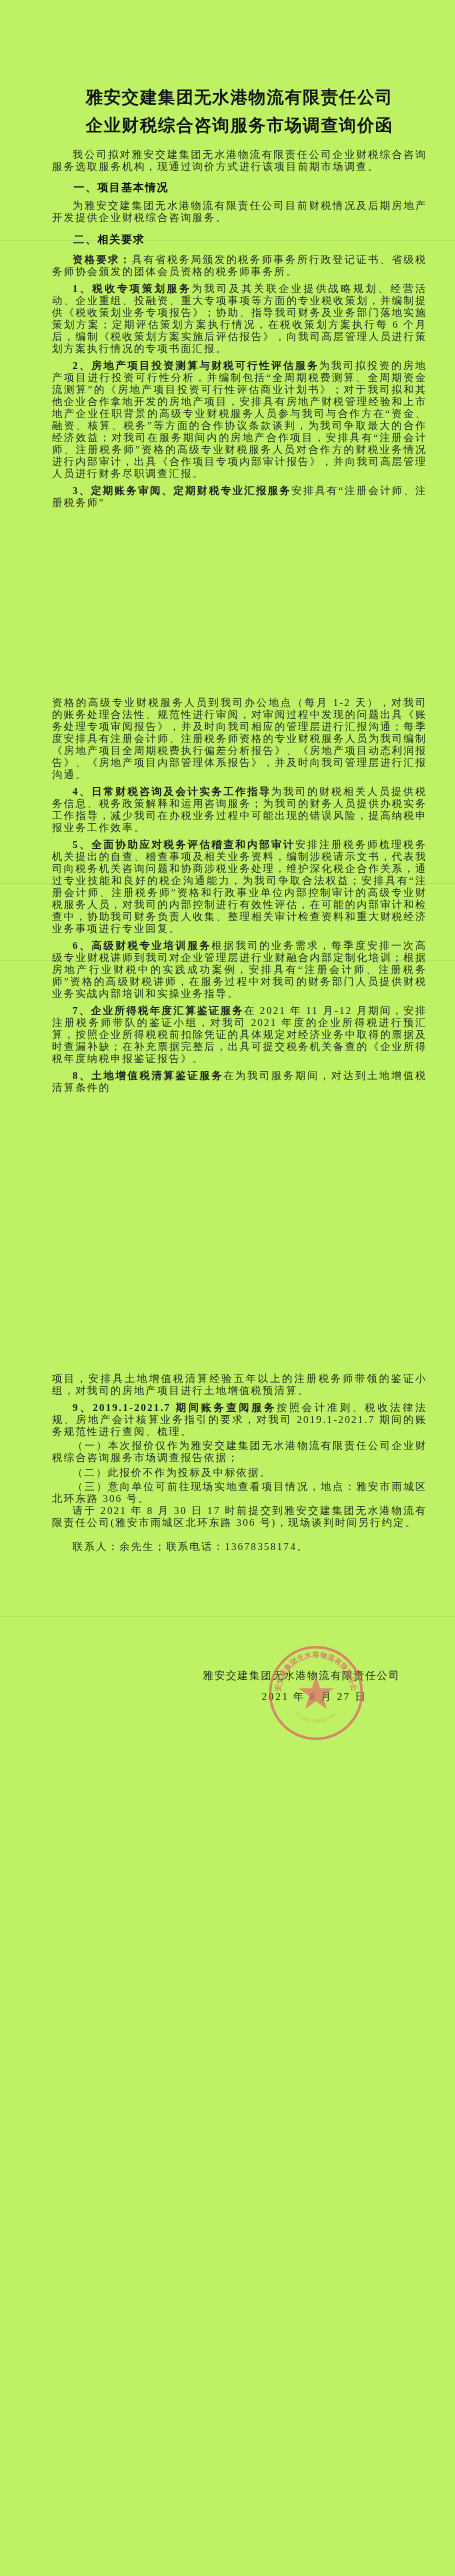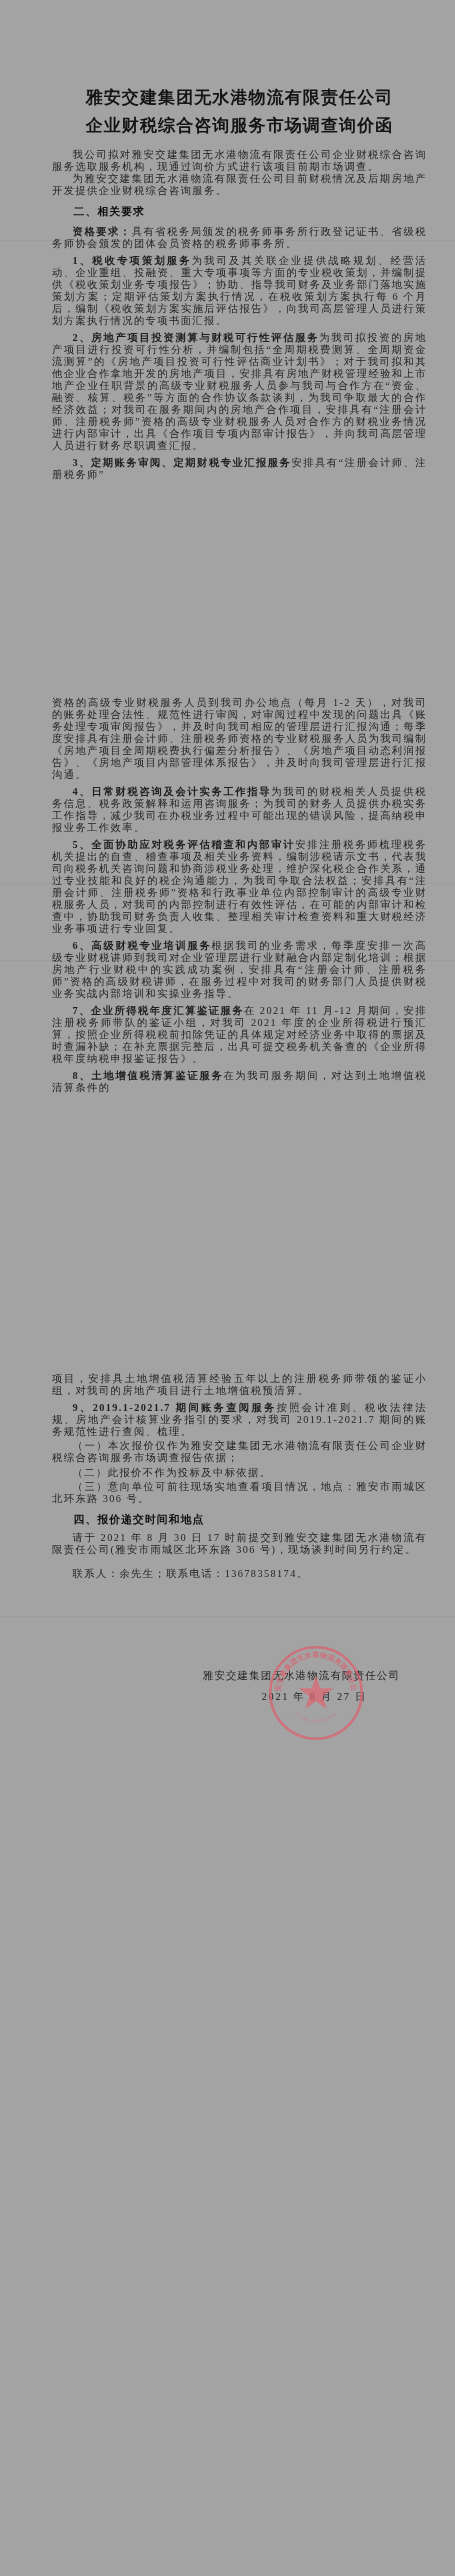--- a/index.html
+++ b/index.html
@@ -1,20 +1,20 @@
 <!DOCTYPE html>
 <html style="font-size:9px"><head>
 <meta charset="utf-8">
 <style>
   html,body{margin:0;padding:0;background:#ffffff;}
   .sheet{
     position:relative;
     width:456px;
     height:2576px;
-    background:#a3a3a3;
+    background:#bef264;
     font-family:"Liberation Serif","DejaVu Serif",serif;
     color:#1f1f1f;
     overflow:hidden;
   }
   .page{position:absolute;left:52px;width:375px;}
   .p1{top:84px;}
   .p2{top:697px;}
   .p3{top:1373px;height:399px;}
   .title{margin:0 0 9px 0;text-align:center;font-size:17px;font-weight:bold;
          letter-spacing:1.1px;line-height:28px;color:#141414;}
@@ -47,20 +47,21 @@
   <div class="scanline" style="top:883px;"></div>
   <div class="scanline" style="top:960px;"></div>
   <div class="scanline" style="top:1616px;"></div>
 
   <section class="page p1">
     <h1 class="title">
       <span class="tline">雅安交建集团无水港物流有限责任公司</span>
       <span class="tline">企业财税综合咨询服务市场调查询价函</span>
     </h1>
     <p class="body indent">我公司拟对雅安交建集团无水港物流有限责任公司企业财税综合咨询服务选取服务机构，现通过询价方式进行该项目前期市场调查。</p>
+    <h2 class="heading">一、项目基本情况</h2>
     <p class="body indent">为雅安交建集团无水港物流有限责任公司目前财税情况及后期房地产开发提供企业财税综合咨询服务。</p>
     <h2 class="heading">二、相关要求</h2>
     <p class="body indent item"><b class="lead">资格要求：</b><span>具有省税务局颁发的税务师事务所行政登记证书、省级税务师协会颁发的团体会员资格的税务师事务所。</span></p>
     <p class="body indent item"><b class="lead">1、税收专项策划服务</b><span>为我司及其关联企业提供战略规划、经营活动、企业重组、投融资、重大专项事项等方面的专业税收策划，并编制提供《税收策划业务专项报告》；协助、指导我司财务及业务部门落地实施策划方案；定期评估策划方案执行情况，在税收策划方案执行每 6 个月后，编制《税收策划方案实施后评估报告》，向我司高层管理人员进行策划方案执行情况的专项书面汇报。</span></p>
     <p class="body indent item"><b class="lead">2、房地产项目投资测算与财税可行性评估服务</b><span>为我司拟投资的房地产项目进行投资可行性分析，并编制包括“全周期税费测算、全周期资金流测算”的《房地产项目投资可行性评估商业计划书》；对于我司拟和其他企业合作拿地开发的房地产项目，安排具有房地产财税管理经验和上市地产企业任职背景的高级专业财税服务人员参与我司与合作方在“资金、融资、核算、税务”等方面的合作协议条款谈判，为我司争取最大的合作经济效益；对我司在服务期间内的房地产合作项目，安排具有“注册会计师、注册税务师”资格的高级专业财税服务人员对合作方的财税业务情况进行内部审计，出具《合作项目专项内部审计报告》，并向我司高层管理人员进行财务尽职调查汇报。</span></p>
     <p class="body indent item"><b class="lead">3、定期账务审阅、定期财税专业汇报服务</b><span>安排具有“注册会计师、注册税务师”</span></p>
   </section>
 
   <section class="page p2">
     <p class="body">资格的高级专业财税服务人员到我司办公地点（每月 1-2 天），对我司的账务处理合法性、规范性进行审阅，对审阅过程中发现的问题出具《账务处理专项审阅报告》，并及时向我司相应的管理层进行汇报沟通；每季度安排具有注册会计师、注册税务师资格的专业财税服务人员为我司编制《房地产项目全周期税费执行偏差分析报告》、《房地产项目动态利润报告》、《房地产项目内部管理体系报告》，并及时向我司管理层进行汇报沟通。</p>
@@ -70,21 +71,20 @@
     <p class="body indent item"><b class="lead">7、企业所得税年度汇算鉴证服务</b><span>在 2021 年 11 月-12 月期间，安排注册税务师带队的鉴证小组，对我司 2021 年度的企业所得税进行预汇算，按照企业所得税税前扣除凭证的具体规定对经济业务中取得的票据及时查漏补缺；在补充票据完整后，出具可提交税务机关备查的《企业所得税年度纳税申报鉴证报告》。</span></p>
     <p class="body indent item"><b class="lead">8、土地增值税清算鉴证服务</b><span>在为我司服务期间，对达到土地增值税清算条件的</span></p>
   </section>
 
   <section class="page p3">
     <p class="body">项目，安排具土地增值税清算经验五年以上的注册税务师带领的鉴证小组，对我司的房地产项目进行土地增值税预清算。</p>
     <p class="body indent item"><b class="lead">9、2019.1-2021.7 期间账务查阅服务</b><span>按照会计准则、税收法律法规、房地产会计核算业务指引的要求，对我司 2019.1-2021.7 期间的账务规范性进行查阅、梳理。</span></p>
     <p class="body indent note">（一）本次报价仅作为雅安交建集团无水港物流有限责任公司企业财税综合咨询服务市场调查报告依据；</p>
     <p class="body indent note">（二）此报价不作为投标及中标依据。</p>
     <p class="body indent note">（三）意向单位可前往现场实地查看项目情况，地点：雅安市雨城区北环东路 306 号。</p>
-    <h2 class="heading">四、报价递交时间和地点</h2>
     <p class="body indent">请于 2021 年 8 月 30 日 17 时前提交到雅安交建集团无水港物流有限责任公司(雅安市雨城区北环东路 306 号)，现场谈判时间另行约定。</p>
     <p class="body indent contact">联系人：余先生；联系电话：13678358174。</p>
 
     <div class="sig">雅安交建集团无水港物流有限责任公司</div>
     <div class="dateline">2021 年 8 月 27 日</div>
 
     <svg class="seal" viewBox="0 0 180 180" aria-hidden="true">
       <circle cx="90" cy="90" r="84" fill="none" stroke="#dd5f6b" stroke-width="4.5" opacity="0.85"></circle>
       <polygon points="90,58 97.6,81.5 122.3,81.5 102.4,96 110,119.5 90,105 70,119.5 77.6,96 57.7,81.5 82.4,81.5" fill="#e2636e" opacity="0.8"></polygon>
       <defs>

